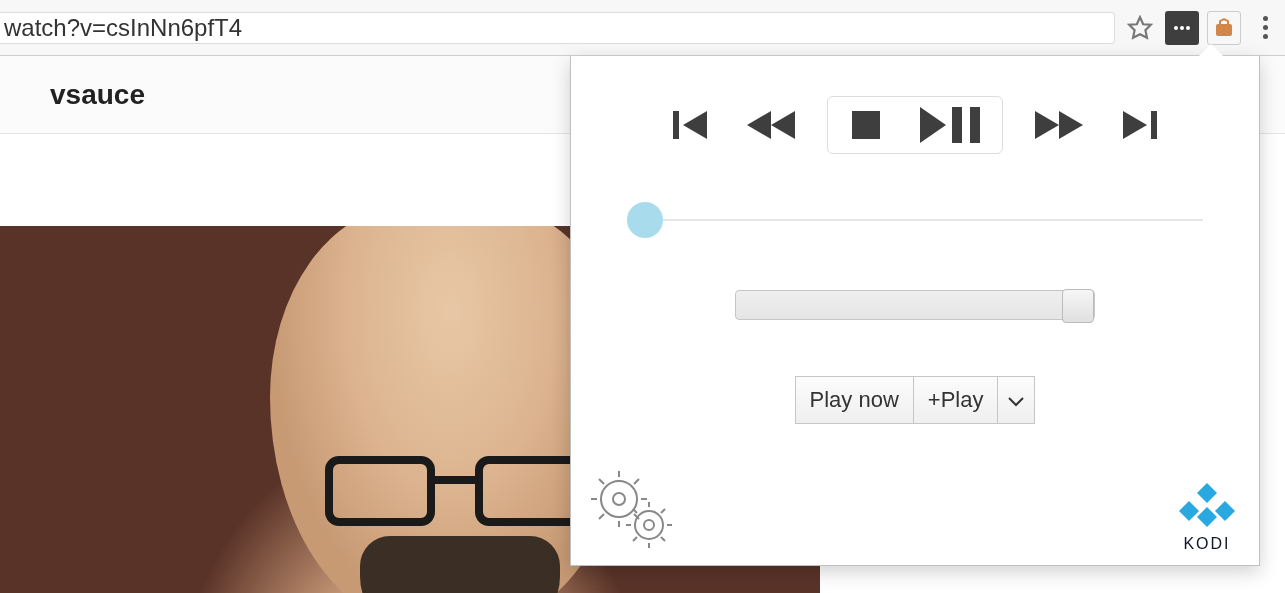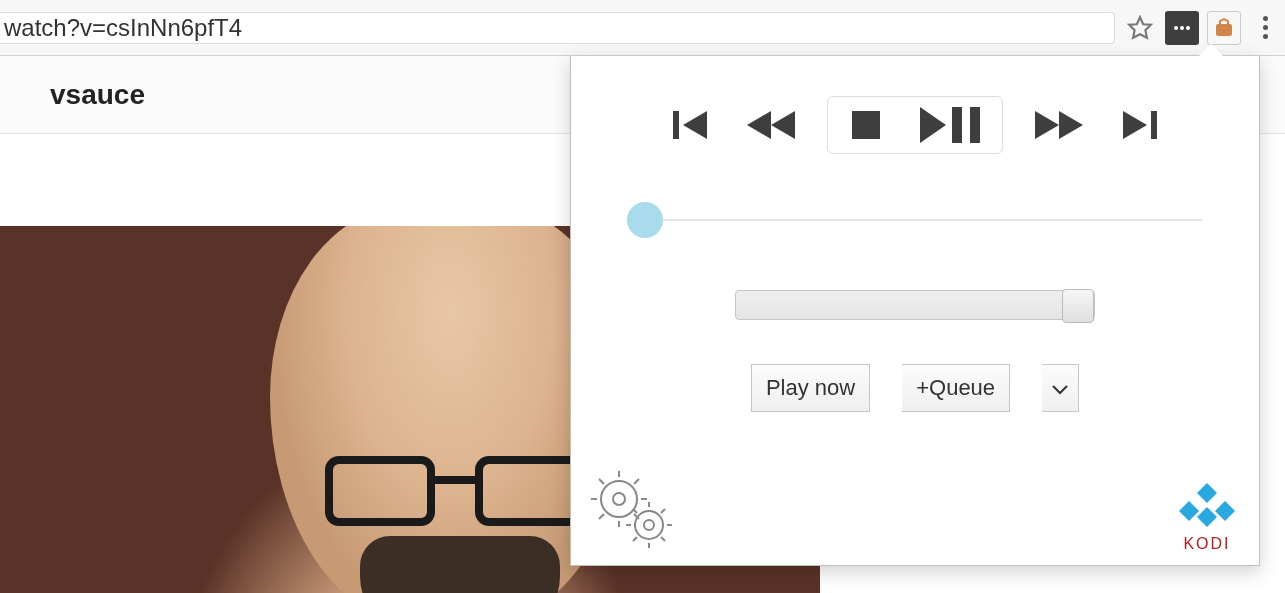--- a/index.html
+++ b/index.html
@@ -179,40 +179,39 @@
   }
   .vol-thumb {
     position:absolute; right:0; top:-2px;
     width:32px; height:34px;
     background:linear-gradient(#f6f6f6,#e0e0e0);
     border:1px solid #bbb;
     border-radius:4px;
   }
 
   .btn-row {
-    margin:44px auto 0;
+    margin:56px auto 0;
     width: fit-content;
     display:flex;
-    gap:32px;
   }
   .pbtn {
     border:1px solid #c6c6c6;
     background:linear-gradient(#fcfcfc,#efefef);
     font-size:22px;
     color:#333;
     padding:10px 14px;
     cursor:pointer;
   }
   .pbtn + .pbtn { border-left:none; }
   .pbtn.caret { padding:10px 10px; }
 
   .gears { position:absolute; left:18px; bottom:12px; }
   .kodi  { position:absolute; right:22px; bottom:12px; text-align:center; }
   .kodi svg{ display:block; margin:0 auto; }
-  .kodi-label { font-size:16px; color:#b91c1c; letter-spacing:2px; margin-top:6px; }
+  .kodi-label { font-size:16px; color:#0f172a; letter-spacing:2px; margin-top:6px; }
 </style>
 </head>
 <body>
 
 <div class="addr-bar">
   <div class="url-box">
     <span>watch?v=csInNn6pfT4</span>
   </div>
   <div class="addr-icons">
     <div class="addr-icon">
@@ -305,21 +304,21 @@
       <div class="seek-line"></div>
       <div class="seek-thumb"></div>
     </div>
 
     <div class="volume">
       <div class="vol-thumb"></div>
     </div>
 
     <div class="btn-row">
       <button class="pbtn">Play now</button>
-      <button class="pbtn">+Queue</button>
+      <button class="pbtn">+Play</button>
       <button class="pbtn caret">
         <svg width="16" height="10" viewBox="0 0 16 10">
             <path d="M1 1l7 7 7-7" fill="none" stroke="#333" stroke-width="2"></path>
           </svg>
       </button>
     </div>
 
     <div class="gears">
       <svg width="90" height="80" viewBox="0 0 90 80" fill="none" stroke="#888" stroke-width="2">
         <g>

